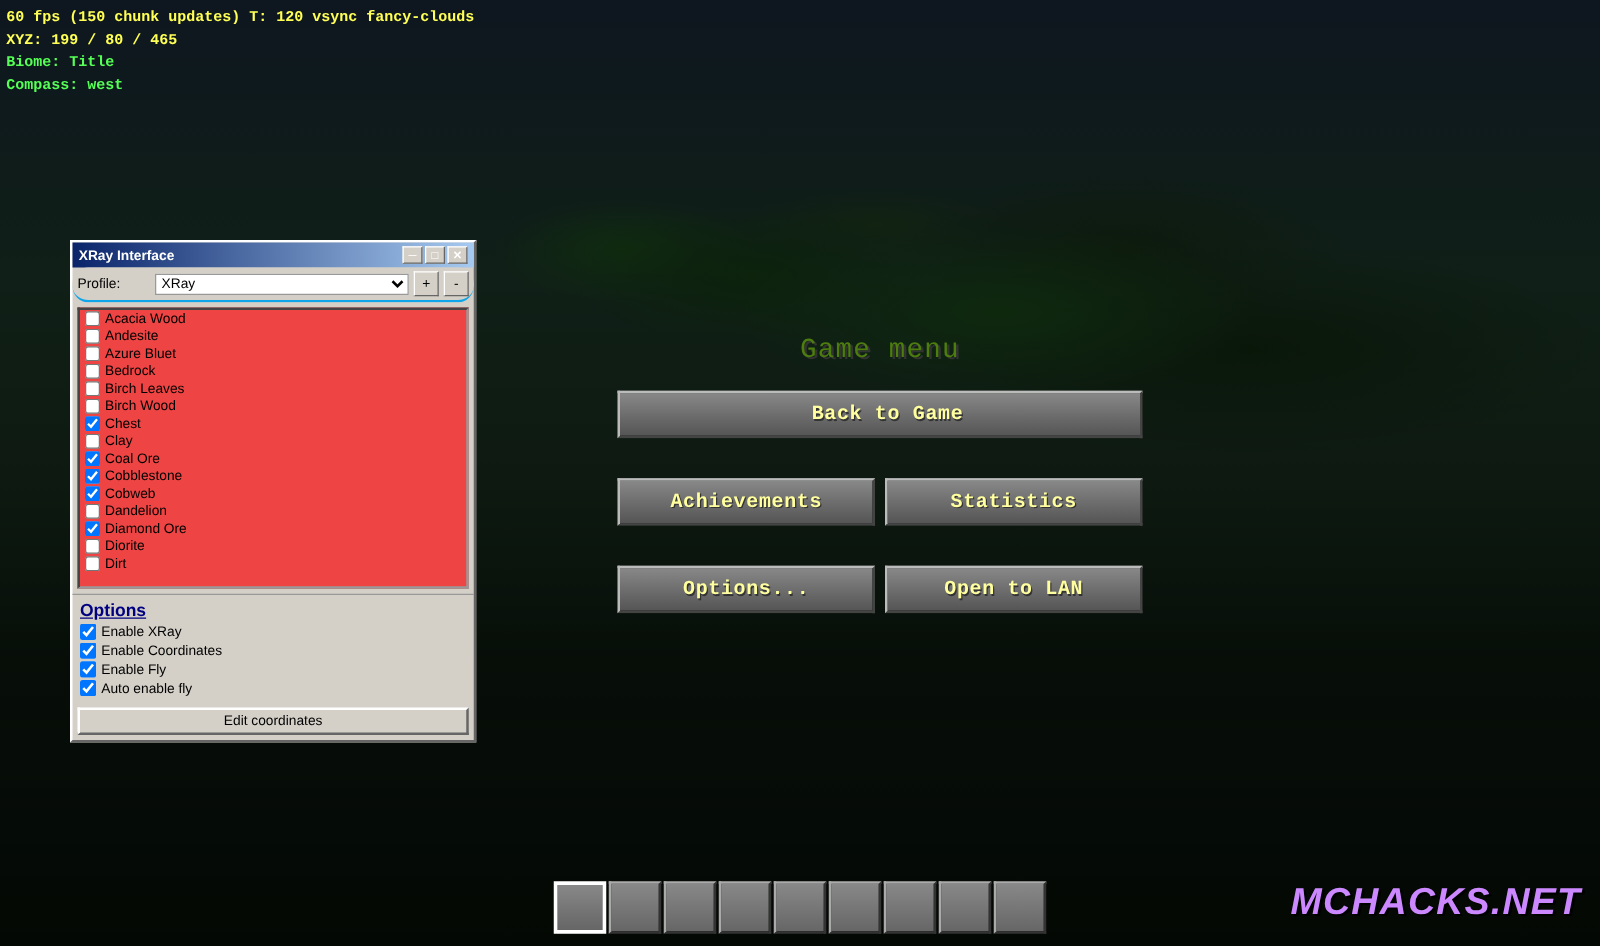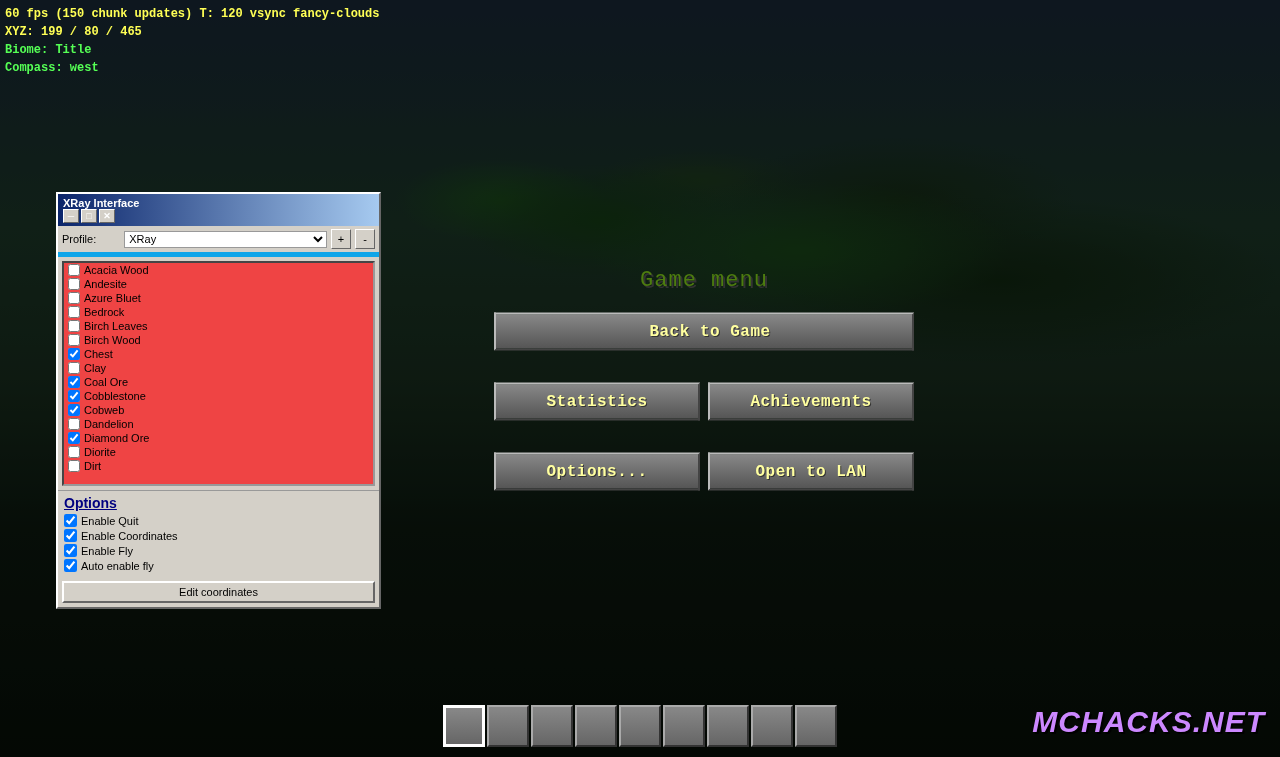--- a/index.html
+++ b/index.html
@@ -175,25 +175,24 @@
       border-bottom-color: #666;
       font-family: Arial, sans-serif;
       font-size: 11px;
     }
 
     .xray-titlebar {
       background: linear-gradient(90deg, #0a246a, #a6caf0);
       color: #fff;
       padding: 3px 5px;
       display: flex;
-      align-items: flex-start;
+      align-items: flex-end;
       justify-content: space-between;
       font-size: 11px;
       font-weight: bold;
-      flex-direction: column;
     }
 
     .xray-titlebar-controls {
       display: flex;
       gap: 2px;
     }
 
     .win-btn {
       width: 16px;
       height: 14px;
@@ -207,21 +206,22 @@
       font-size: 9px;
       cursor: pointer;
     }
 
     .xray-toolbar {
       padding: 3px 4px;
       background: #d4d0c8;
       display: flex;
       align-items: center;
       gap: 4px;
-      border-bottom: 5px solid #0ea5e9;
+      border-bottom: 2px solid #0ea5e9;
+      border-radius: 13px;
     }
 
     .xray-toolbar label {
       font-size: 11px;
     }
 
     .xray-profile-select {
       flex: 1;
       height: 17px;
       font-size: 11px;
@@ -330,22 +330,22 @@
 </div>
 
 <div id="game-menu">
   <div class="menu-title">Game menu</div>
 
   <button class="mc-btn mc-btn-full">Back to Game</button>
 
   <div class="menu-spacer"></div>
 
   <div class="btn-row">
+    <button class="mc-btn">Achievements</button>
     <button class="mc-btn">Statistics</button>
-    <button class="mc-btn">Achievements</button>
   </div>
 
   <div class="menu-spacer"></div>
 
   <div class="btn-row">
     <button class="mc-btn">Options...</button>
     <button class="mc-btn">Open to LAN</button>
   </div>
 
 </div>
@@ -433,21 +433,21 @@
         <input type="checkbox" style="">
         <span>Dirt</span>
       </div>
     </div>
 
   
   <div class="xray-options-section">
     <div class="xray-options-title">Options</div>
   <div class="xray-option-item">
         <input type="checkbox" checked="" style="">
-        <span>Enable Quit</span>
+        <span>Enable XRay</span>
       </div>
       <div class="xray-option-item">
         <input type="checkbox" checked="" style="">
         <span>Enable Coordinates</span>
       </div>
       <div class="xray-option-item">
         <input type="checkbox" checked="" style="">
         <span>Enable Fly</span>
       </div>
       <div class="xray-option-item">

